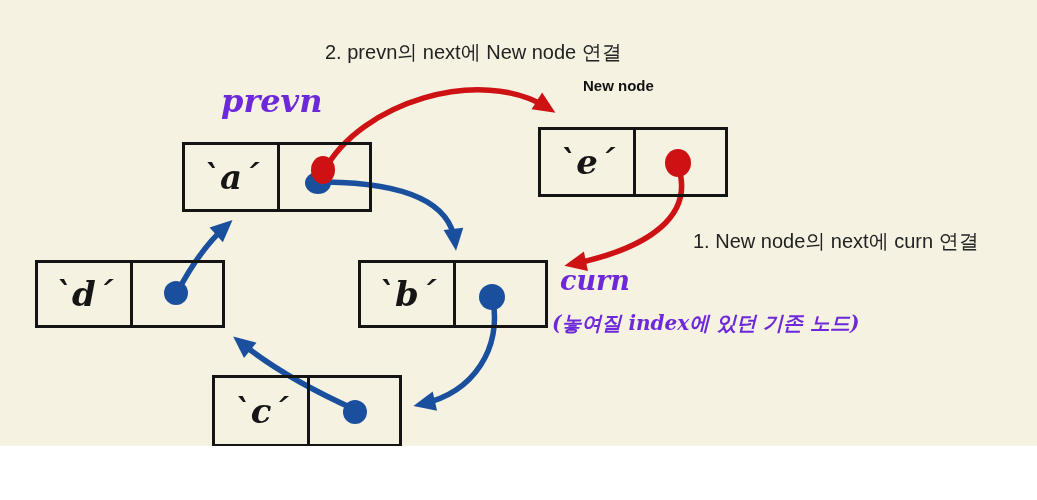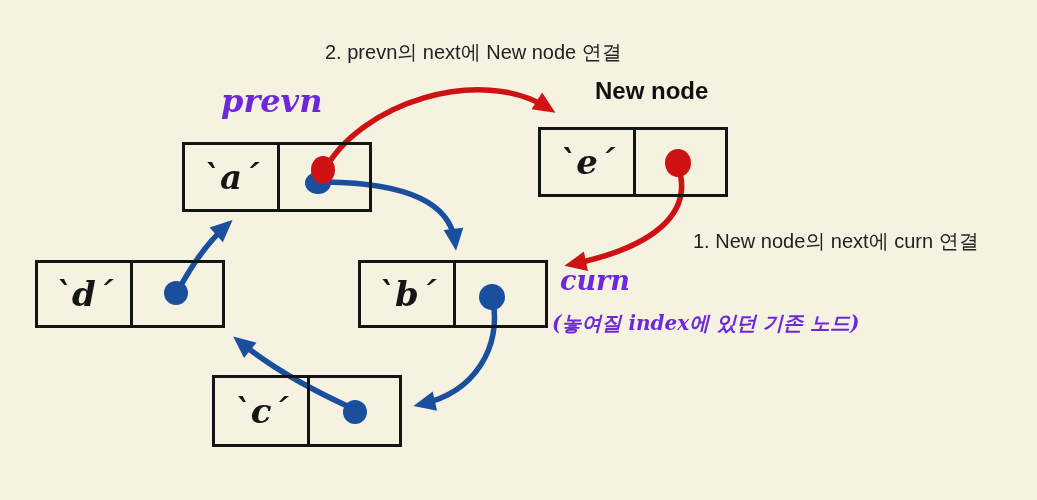--- a/index.html
+++ b/index.html
@@ -6,21 +6,21 @@
   :root {
     --red: #ce1113;
     --blue: #1a4f9e;
     --bg: #f5f2e2;
     --border: #141414;
     --text: #222222;
   }
   .canvas {
     position: relative;
     width: 1037px;
-    height: 500px;
+    height: 446px;
     background: var(--bg);
     overflow: hidden;
     font-family: "Liberation Sans", sans-serif;
   }
   .arrow-layer {
     position: absolute;
     inset: 0;
     width: 1037px;
     height: 500px;
   }
@@ -57,21 +57,21 @@
   }
   .node-a { left:182px; top:142px; width:190px; height:70px; }
   .node-e { left:538px; top:127px; width:190px; height:70px; }
   .node-b { left:358px; top:260px; width:190px; height:68px; }
   .node-d { left:35px;  top:260px; width:190px; height:68px; }
   .node-c { left:212px; top:375px; width:190px; height:72px; }
 
   .lbl { position: absolute; white-space: nowrap; }
   .lbl-step2 { left:325px; top:39px;  font-size:20px; color:var(--text); }
   .lbl-step1 { left:693px; top:228px; font-size:20px; color:var(--text); }
-  .lbl-newnode { left:583px; top:77px; font-size:24px; font-weight:bold; color:#111;margin-left:12px; }
+  .lbl-newnode { left:583px; top:77px; font-size:15px; font-weight:bold; color:#111; }
   .hand {
     font-family: "DejaVu Serif", serif;
     font-style: italic;
     font-weight: bold;
     color: #6d28d9;
   }
   .lbl-prevn { left:221px; top:82px;  font-size:32px; }
   .lbl-curn  { left:560px; top:265px; font-size:27px; }
   .lbl-curn-note { left:552px; top:310px; font-size:20px; }
 </style>

